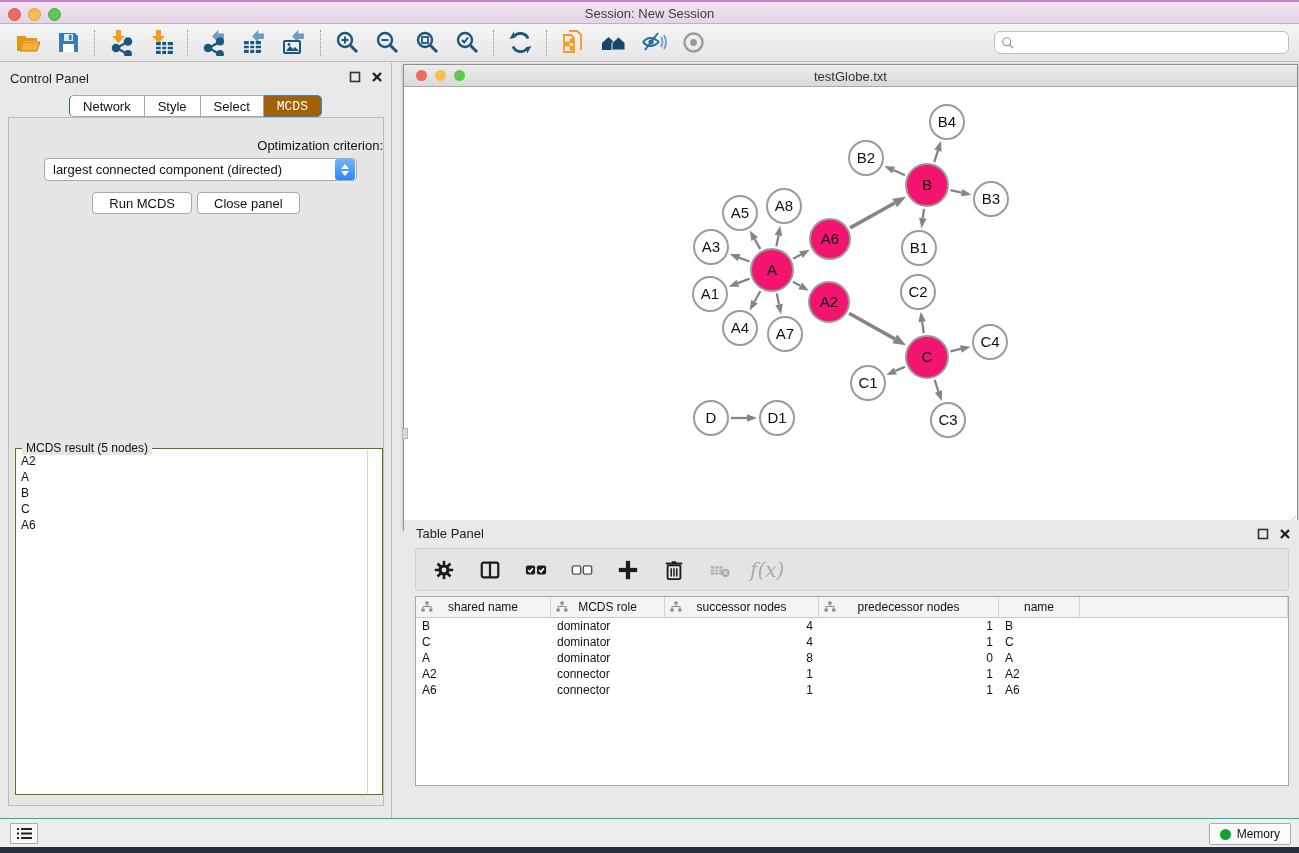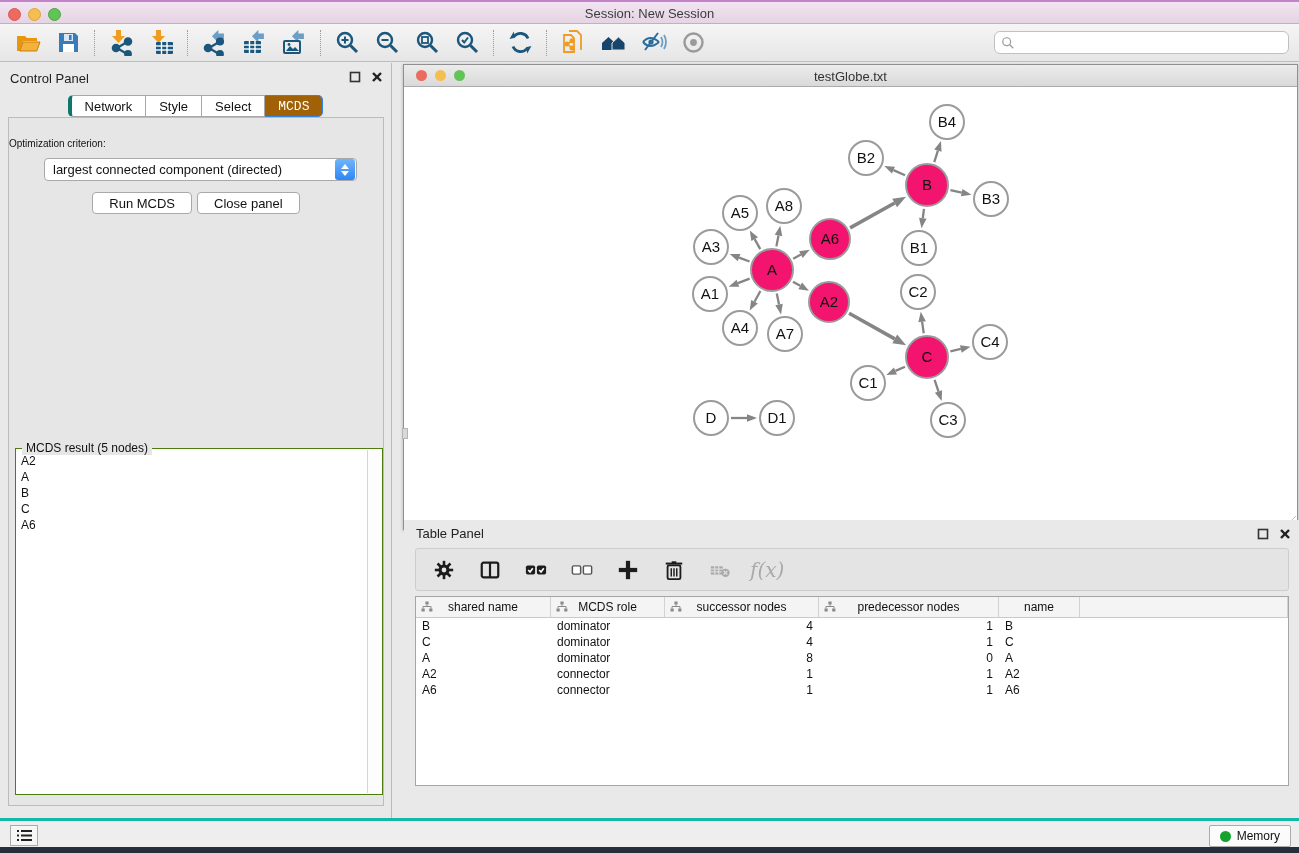--- a/index.html
+++ b/index.html
@@ -31,25 +31,25 @@
 
   
   .control-panel { position:absolute; left:0; top:63px; width:392px; height:755px; background:#e9e9e9; border-right:1px solid #bbb; }
   .cp-header { position:absolute; left:0; top:0; width:100%; height:28px; }
   .cp-title { position:absolute; left:10px; top:8px; font-size:13px; color:#222; }
   .panel-icons { position:absolute; right:8px; top:8px; display:flex; gap:10px; }
   .panel-icons svg { width:12px; height:12px; }
   .cp-tabs { position:absolute; left:0; top:32px; width:100%; display:flex; justify-content:center; }
   .cp-tab { height:22px; padding:0 13px; background:#fff; border:1px solid #a8a8a8; border-left:none;
     font-size:13px; display:flex; align-items:center; color:#111; }
-  .cp-tab:first-child { border-left:4px solid #0f766e; border-radius:5px 0 0 5px; }
+  .cp-tab:first-child { border-left:1px solid #0f766e; border-radius:5px 0 0 5px; }
   .cp-tab:last-child { border-radius:0 5px 5px 0; }
   .cp-tab.active { background:#a16207; border-color:#2f86e8; color:#fff;font-family:Liberation Mono, monospace; }
   .cp-body { position:absolute; left:8px; top:54px; width:376px; height:689px; background:#e6e6e6; border:1px solid #bcbcbc; }
-  .opt-label { position:absolute; left:0; right:0; top:20px; text-align:left; font-size:10px; color:#111; }
+  .opt-label { position:absolute; left:0; right:0; top:20px; text-align:right; font-size:13px; color:#111; }
   .dropdown { position:absolute; left:35px; top:40px; width:313px; height:23px; background:#fff;
     border:1px solid #a9a9a9; border-radius:4px; display:flex; align-items:center; }
   .dropdown .dd-text { flex:1; font-size:13px; padding-left:8px; color:#111; white-space:nowrap; overflow:hidden; }
   .dd-stepper { width:20px; height:21px; border-radius:3px; margin-right:1px;
     background:linear-gradient(#6fb5fd,#2e86f5); display:flex; flex-direction:column; align-items:center; justify-content:center; gap:2px; }
   .dd-stepper .up { width:0; height:0; border-left:4px solid transparent; border-right:4px solid transparent; border-bottom:5px solid #fff; }
   .dd-stepper .down { width:0; height:0; border-left:4px solid transparent; border-right:4px solid transparent; border-top:5px solid #fff; }
   .cp-buttons { position:absolute; left:0; right:0; top:74px; display:flex; justify-content:center; gap:5px; }
   .btn { height:22px; padding:0 16px; background:#fff; border:1px solid #a9a9a9; border-radius:4px; font-size:13px; color:#111;
     display:flex; align-items:center; }
@@ -91,21 +91,21 @@
   .td { font-size:12px; line-height:16px; padding:0 6px; color:#111; white-space:nowrap; overflow:hidden; }
   .td.num { text-align:right; }
   .tp-tabs { position:absolute; left:0; right:0; top:268px; display:flex; justify-content:center; }
   .seg-tab { height:23px; padding:0 14px; background:#fff; border:1px solid #b5b5b5; border-left:none;
     font-size:13px; display:flex; align-items:center; color:#111; }
   .seg-tab:first-child { border-left:1px solid #b5b5b5; border-radius:5px 0 0 5px; }
   .seg-tab:last-child { border-radius:0 5px 5px 0; }
   .seg-tab.active { background:#3b99fc; border-color:#2f86e8; color:#fff; }
 
   
-  .statusbar { position:absolute; left:0; top:818px; width:100%; height:29px; background:#eee; border-top:3px solid #14b8a6; }
+  .statusbar { position:absolute; left:0; top:818px; width:100%; height:29px; background:#eee; border-top:1px solid #14b8a6; }
   .list-btn { position:absolute; left:10px; top:4px; width:28px; height:21px; background:#f6f6f6; border:1px solid #ababab;
     display:flex; align-items:center; justify-content:center; }
   .list-btn svg { width:15px; height:13px; }
   .memory-btn { position:absolute; right:8px; top:4px; height:22px; padding:0 10px; background:#fbfbfb; border:1px solid #ababab;
     border-radius:2px; display:flex; align-items:center; gap:6px; font-size:12px; color:#111; }
   .memory-dot { width:11px; height:11px; border-radius:50%; background:#17a22f; }
   .desktop-strip { position:absolute; left:0; top:847px; width:100%; height:6px; background:#252e3a; }
 </style>
 </head>
 <body>

